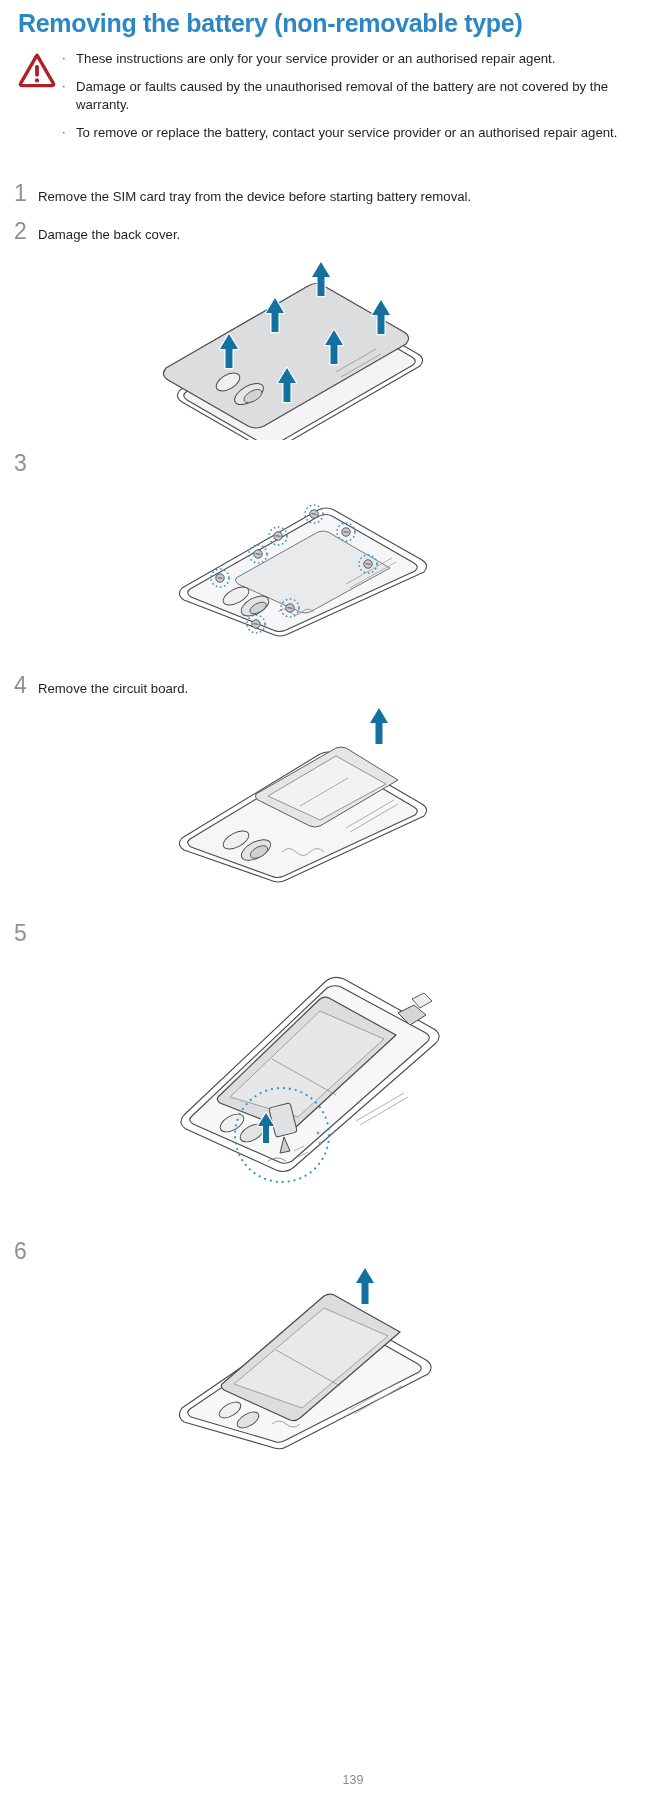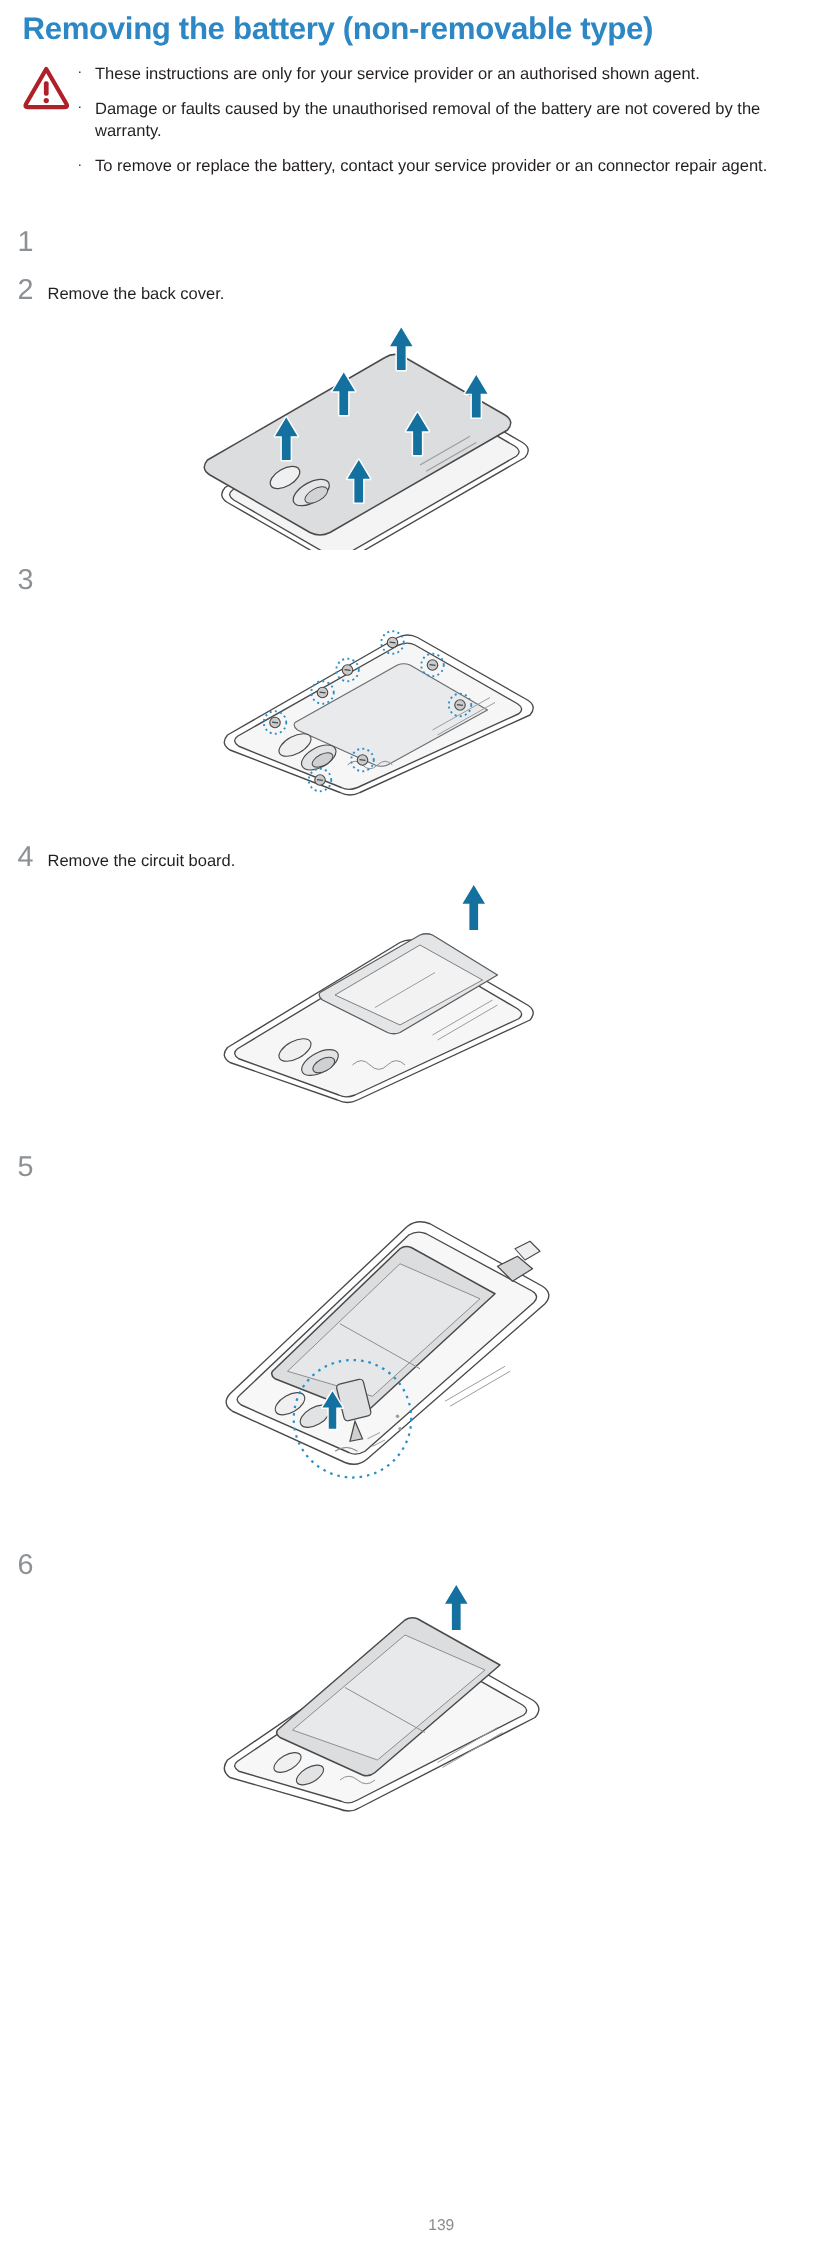--- a/index.html
+++ b/index.html
@@ -122,40 +122,41 @@
     <div class="warning-icon">
       <svg width="38" height="36" viewBox="0 0 38 36">
         <path d="M19 3.2 L35.2 31.2 Q36.6 33.6 33.9 33.6 L4.1 33.6 Q1.4 33.6 2.8 31.2 Z" fill="none" stroke="#b02028" stroke-width="3.4" stroke-linejoin="round"></path>
         <rect x="17.1" y="13" width="3.8" height="11.5" rx="1.6" fill="#b02028"></rect>
         <circle cx="19" cy="28.4" r="2.1" fill="#b02028"></circle>
       </svg>
     </div>
     <div class="warning-list">
       <div class="warning-item">
         <span class="bullet">·</span>
-        <span class="wtext">These instructions are only for your service provider or an authorised shown agent.</span>
+        <span class="wtext">These instructions are only for your service provider or an authorised repair agent.</span>
       </div>
       <div class="warning-item">
         <span class="bullet">·</span>
         <span class="wtext">Damage or faults caused by the unauthorised removal of the battery are not covered by the warranty.</span>
       </div>
       <div class="warning-item">
         <span class="bullet">·</span>
-        <span class="wtext">To remove or replace the battery, contact your service provider or an connector repair agent.</span>
+        <span class="wtext">To remove or replace the battery, contact your service provider or an authorised repair agent.</span>
       </div>
     </div>
   </div>
 
   <div class="step" style="top:182px;">
     <div class="step-num">1</div>
+    <div class="step-text">Remove the SIM card tray from the device before starting battery removal.</div>
   </div>
 
   <div class="step" style="top:220px;">
     <div class="step-num">2</div>
-    <div class="step-text">Remove the back cover.</div>
+    <div class="step-text">Damage the back cover.</div>
   </div>
 
   <div class="illus" style="left:150px; top:250px;">
     <svg width="300" height="190" viewBox="0 0 300 190">
 
       <g stroke="#4a4a4a" stroke-width="1.1" fill="none" stroke-linejoin="round">
         <path d="M30 140 L172 58 Q180 54 188 58 L268 104 Q276 109 270 116 L128 198 Q120 202 112 198 L32 152 Q24 147 30 140 Z" fill="#ffffff"></path>
         <path d="M36 142 L173 63 Q180 60 186 63 L262 107 Q268 111 263 115 L126 194 Q119 197 113 194 L37 150 Q31 146 36 142 Z" fill="#f4f4f5"></path>
       </g>
 

